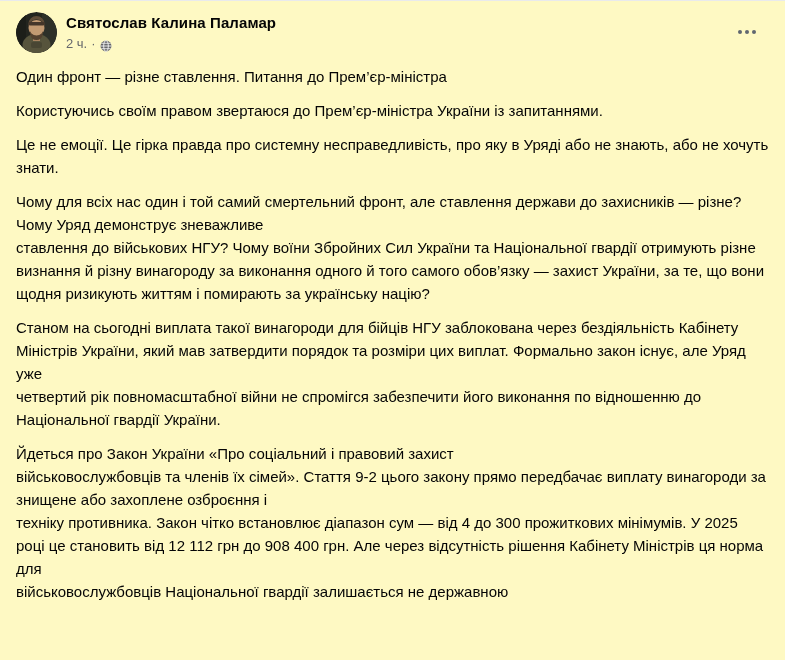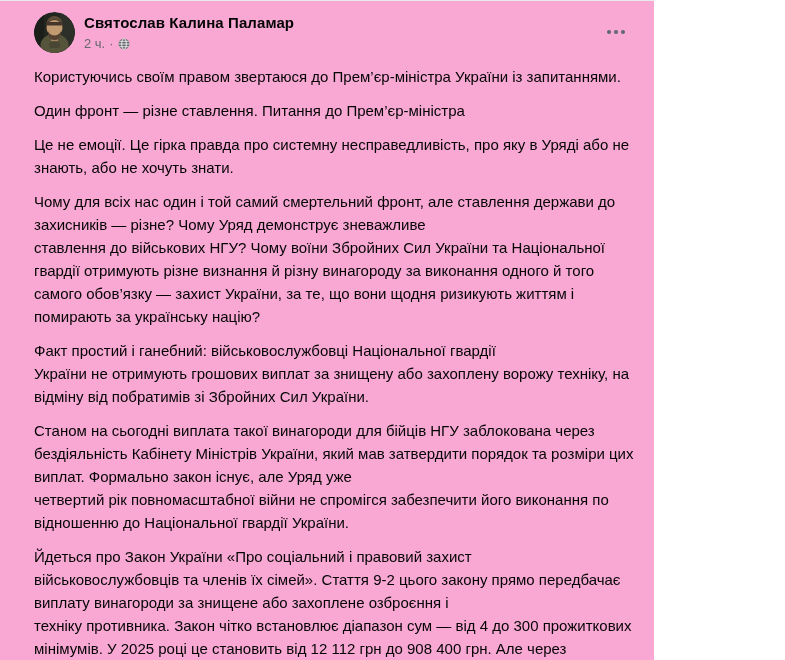--- a/index.html
+++ b/index.html
@@ -3,42 +3,42 @@
 <meta charset="utf-8">
 <style>
   * { margin: 0; padding: 0; box-sizing: border-box; }
   html, body { background: #ffffff; }
   body {
     width: 785px; height: 660px; overflow: hidden;
     font-family: "Liberation Sans", "DejaVu Sans", sans-serif;
     color: #050505;
   }
   .post {
-    width: 654px; height: 660px; background: #f9a8d4;
+    width: 785px; height: 660px; background: #fef9c3;
     border-top: 1px solid #e9eaec;
-    position: relative; overflow: hidden; padding-left: 18px;
+    position: relative; overflow: hidden;
   }
   .post-header {
     display: flex; align-items: flex-start;
     padding: 11px 16px 0 16px;
   }
   .avatar {
     width: 41px; height: 41px; border-radius: 50%;
     overflow: hidden; flex: 0 0 41px; cursor: pointer;
     box-shadow: inset 0 0 0 1px rgba(0,0,0,.1);
   }
   .avatar svg { display: block; width: 41px; height: 41px; }
   .header-text { margin-left: 9px; flex: 1 1 auto; min-width: 0; }
   .author-name {
     font-size: 15px; font-weight: 700; color: #050505;
     line-height: 20px; padding-top: 1px; cursor: pointer;
     letter-spacing: .1px;
   }
   .post-meta {
-    display: flex; align-items: center; gap: 4px;
+    display: flex; align-items: flex-end; gap: 4px;
     font-size: 13px; color: #65676b; line-height: 17px; margin-top: 2px;
   }
   .post-meta .timestamp { cursor: pointer; }
   .globe { display: inline-flex; align-items: center; margin-top: 1px; }
   .menu-btn {
     margin-left: auto; border: none; background: transparent;
     width: 36px; height: 36px; border-radius: 50%;
     display: flex; align-items: center; justify-content: center;
     cursor: pointer; margin-top: 2px; margin-right: 4px;
   }
@@ -107,27 +107,25 @@
       <span class="dots">
         <i></i>
           <i></i>
           <i></i>
       </span>
     </button>
 
   </div>
 
   <div class="post-body">
+    <div class="paragraph">Один фронт — різне ставлення. Питання до Прем’єр-міністра</div>
     <div class="paragraph">Користуючись своїм правом звертаюся до Прем’єр-міністра України із запитаннями.</div>
-    <div class="paragraph">Один фронт — різне ставлення. Питання до Прем’єр-міністра</div>
     <div class="paragraph">Це не емоції. Це гірка правда про системну несправедливість, про яку в Уряді або не знають, або не хочуть знати.</div>
     <div class="paragraph">Чому для всіх нас один і той самий смертельний фронт, але ставлення держави до захисників — різне? Чому Уряд демонструє зневажливе
 ставлення до військових НГУ? Чому воїни Збройних Сил України та Національної гвардії отримують різне визнання й різну винагороду за виконання одного й того самого обов’язку — захист України, за те, що вони щодня ризикують життям і помирають за українську націю?</div>
-    <div class="paragraph">Факт простий і ганебний: військовослужбовці Національної гвардії
-України не отримують грошових виплат за знищену або захоплену ворожу техніку, на відміну від побратимів зі Збройних Сил України.</div>
     <div class="paragraph">Станом на сьогодні виплата такої винагороди для бійців НГУ заблокована через бездіяльність Кабінету Міністрів України, який мав затвердити порядок та розміри цих виплат. Формально закон існує, але Уряд уже
 четвертий рік повномасштабної війни не спромігся забезпечити його виконання по відношенню до Національної гвардії України.</div>
     <div class="paragraph">Йдеться про Закон України «Про соціальний і правовий захист
 військовослужбовців та членів їх сімей». Стаття 9-2 цього закону прямо передбачає виплату винагороди за знищене або захоплене озброєння і
 техніку противника. Закон чітко встановлює діапазон сум — від 4 до 300 прожиткових мінімумів. У 2025 році це становить від 12 112 грн до 908 400 грн. Але через відсутність рішення Кабінету Міністрів ця норма для
 військовослужбовців Національної гвардії залишається не державною</div>
   </div>
 
 </div>
 

